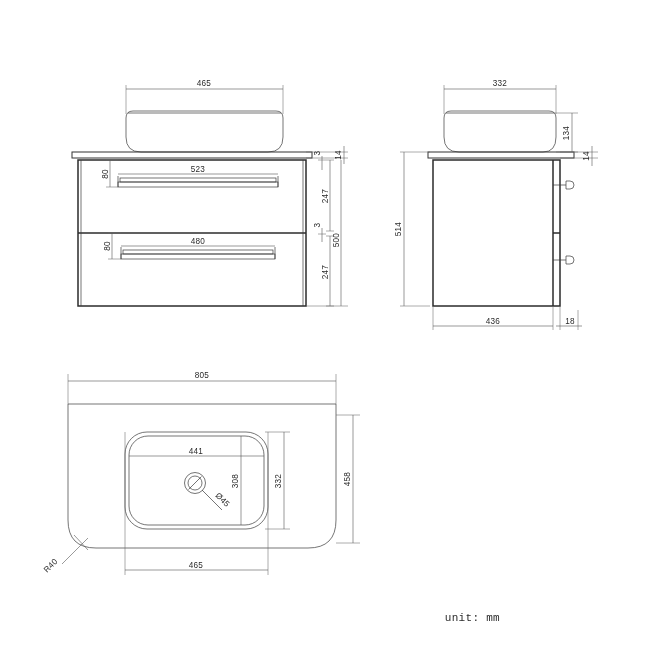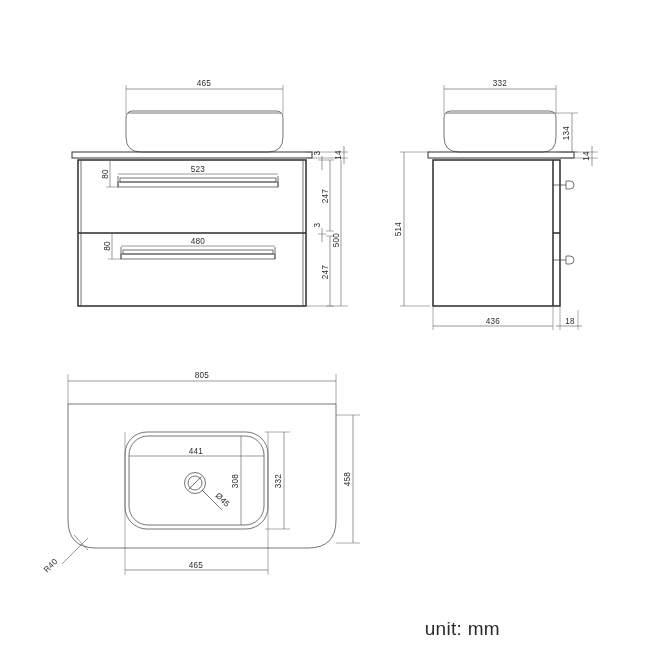--- a/index.html
+++ b/index.html
@@ -60,23 +60,23 @@
   }
   .dimtxt-rot {
     font-family: "Liberation Sans", sans-serif;
     font-size: 8.2px;
     fill: #2a2a2a;
     letter-spacing: 0.2px;
   }
   .unit-label {
     position: absolute;
     right: 22px;
-    bottom: 10px;
-    font-family: Liberation Sans, sans-serif;
-    font-size: 19px;
+    bottom: 26px;
+    font-family: Liberation Mono, monospace;
+    font-size: 11px;
     color: #2b2b2b;
     letter-spacing: 0.3px;
   }
 </style>
 </head>
 <body>
 
 <div id="drawing-root">
   <svg class="drawing" viewBox="0 0 650 650" xmlns="http://www.w3.org/2000/svg">
 

